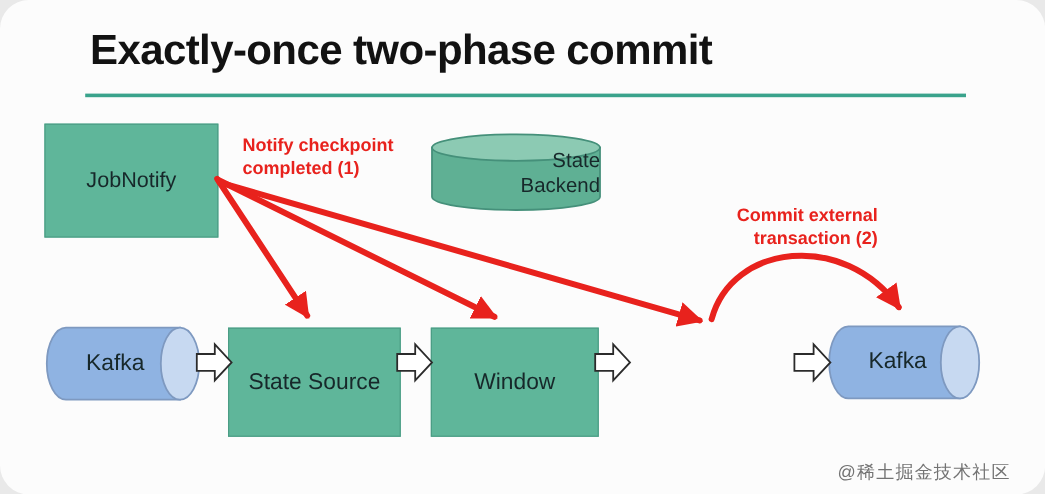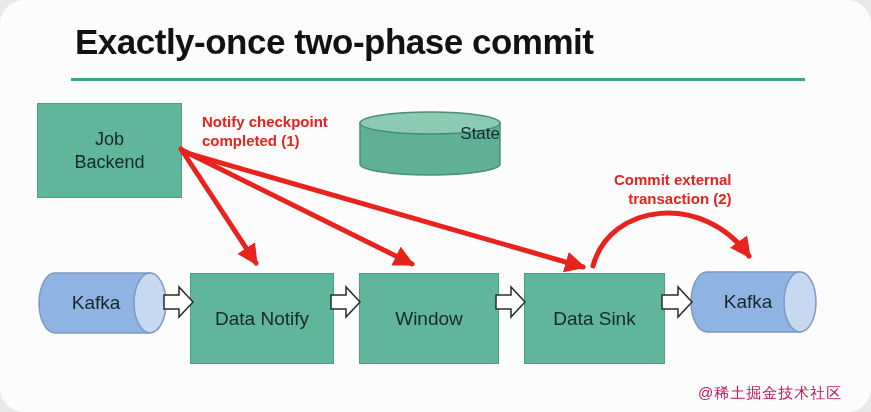--- a/index.html
+++ b/index.html
@@ -9,21 +9,21 @@
   }
   .title{
     position:absolute;left:75px;top:22px;margin:0;
     font-size:35px;font-weight:700;letter-spacing:-0.5px;color:#121212;
   }
   .title-underline{
     position:absolute;left:71px;top:78px;width:734px;height:3px;
     background:#3aa38c;z-index:1;
   }
   .node{
-    position:absolute;display:flex;flex-direction:column;align-items:center;
+    position:absolute;display:flex;flex-direction:row;align-items:center;
     justify-content:center;text-align:right;z-index:1;color:#17282a;
   }
   .box{background:#5fb69a;border:1px solid #4b9d85;}
   .job-manager{left:37px;top:103px;width:143px;height:93px;font-size:18px;line-height:23px;}
   .data-source{left:190px;top:273px;width:142px;height:89px;font-size:19px;}
   .window{left:359px;top:273px;width:138px;height:89px;font-size:19px;}
   .data-sink{left:524px;top:273px;width:139px;height:89px;font-size:19px;}
   .cyl-label{
     position:absolute;z-index:6;text-align:center;color:#17282a;
   }
@@ -31,43 +31,40 @@
   .kafka-left-label{left:40px;top:292px;width:112px;font-size:19px;}
   .kafka-right-label{left:693px;top:291px;width:110px;font-size:19px;}
   .annotation{
     position:absolute;z-index:4;font-size:15px;line-height:19px;font-weight:700;
   }
   .notify{left:202px;top:112px;}
   .commit{left:614px;top:170px;text-align:right;}
   .layer{position:absolute;left:0;top:0;z-index:5;pointer-events:none;}
   .watermark{
     position:absolute;left:698px;top:384px;width:165px;font-size:15px;
-    color:#be185d;z-index:2;letter-spacing:1px;
+    color:#737373;z-index:2;letter-spacing:1px;
   }
 </style>
 </head>
 <body>
 
 <div class="stage">
 
   <h1 class="title">Exactly-once two-phase commit</h1>
   <div class="title-underline"></div>
 
   <div class="node box job-manager">
     <div>Job</div>
-    <div>Backend</div>
+    <div>Notify</div>
   </div>
   <div class="node box data-source">
-    <div>Data Notify</div>
+    <div>State Source</div>
   </div>
   <div class="node box window">
     <div>Window</div>
-  </div>
-  <div class="node box data-sink">
-    <div>Data Sink</div>
   </div>
 
   <div class="annotation notify" style="color:#e8221d">
     <div>Notify checkpoint</div>
     <div>completed (1)</div>
   </div>
   <div class="annotation commit" style="color:#e8221d">
     <div>Commit external</div>
     <div>transaction (2)</div>
   </div>
@@ -101,18 +98,19 @@
 
     <line x1="181" y1="149" x2="256" y2="263" stroke="#e8221d" stroke-width="5" stroke-linecap="round" marker-end="url(#arrow-red)"></line>
     <line x1="182" y1="150" x2="412" y2="264" stroke="#e8221d" stroke-width="5" stroke-linecap="round" marker-end="url(#arrow-red)"></line>
     <line x1="183" y1="152" x2="583" y2="267" stroke="#e8221d" stroke-width="5" stroke-linecap="round" marker-end="url(#arrow-red)"></line>
 
     <path d="M593,266 C610,203 703,192 749,256" fill="none" stroke="#e8221d" stroke-width="5" stroke-linecap="round" marker-end="url(#arrow-red)"></path>
   </svg>
 
   <div class="cyl-label state-backend-label">
     <div>State</div>
+    <div>Backend</div>
   </div>
   <div class="cyl-label kafka-left-label">Kafka</div>
   <div class="cyl-label kafka-right-label">Kafka</div>
 
   <div class="watermark">@稀土掘金技术社区</div>
 </div>
 
 </body></html>

